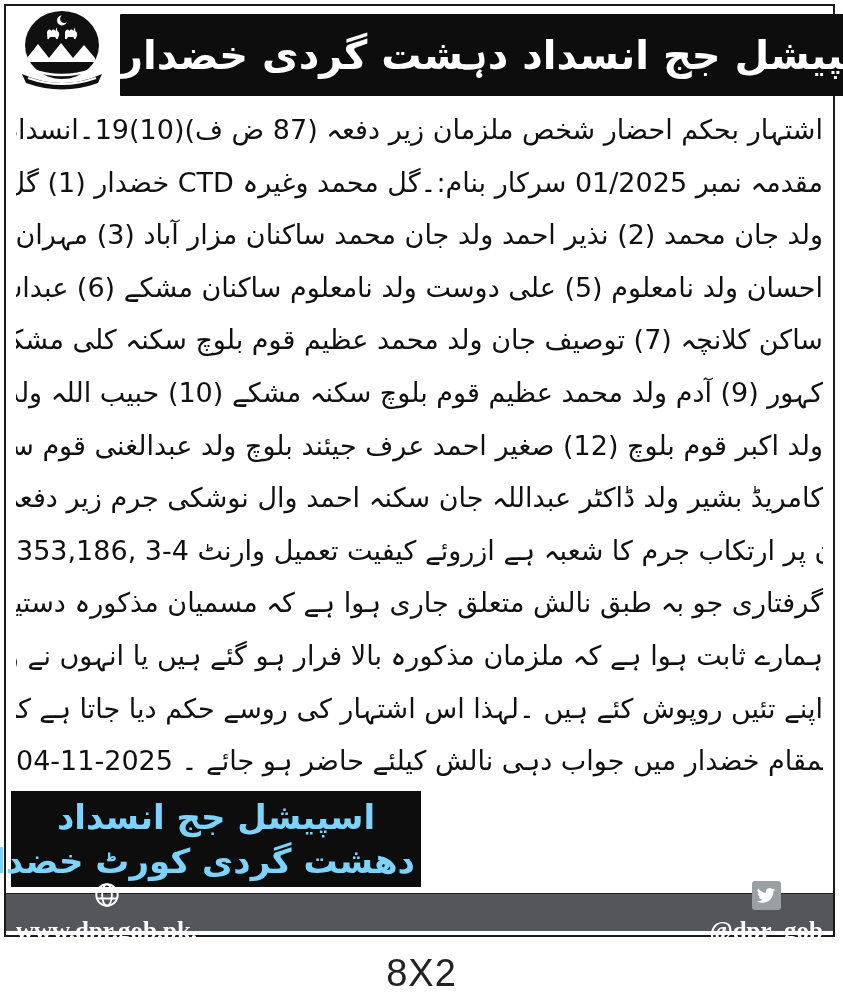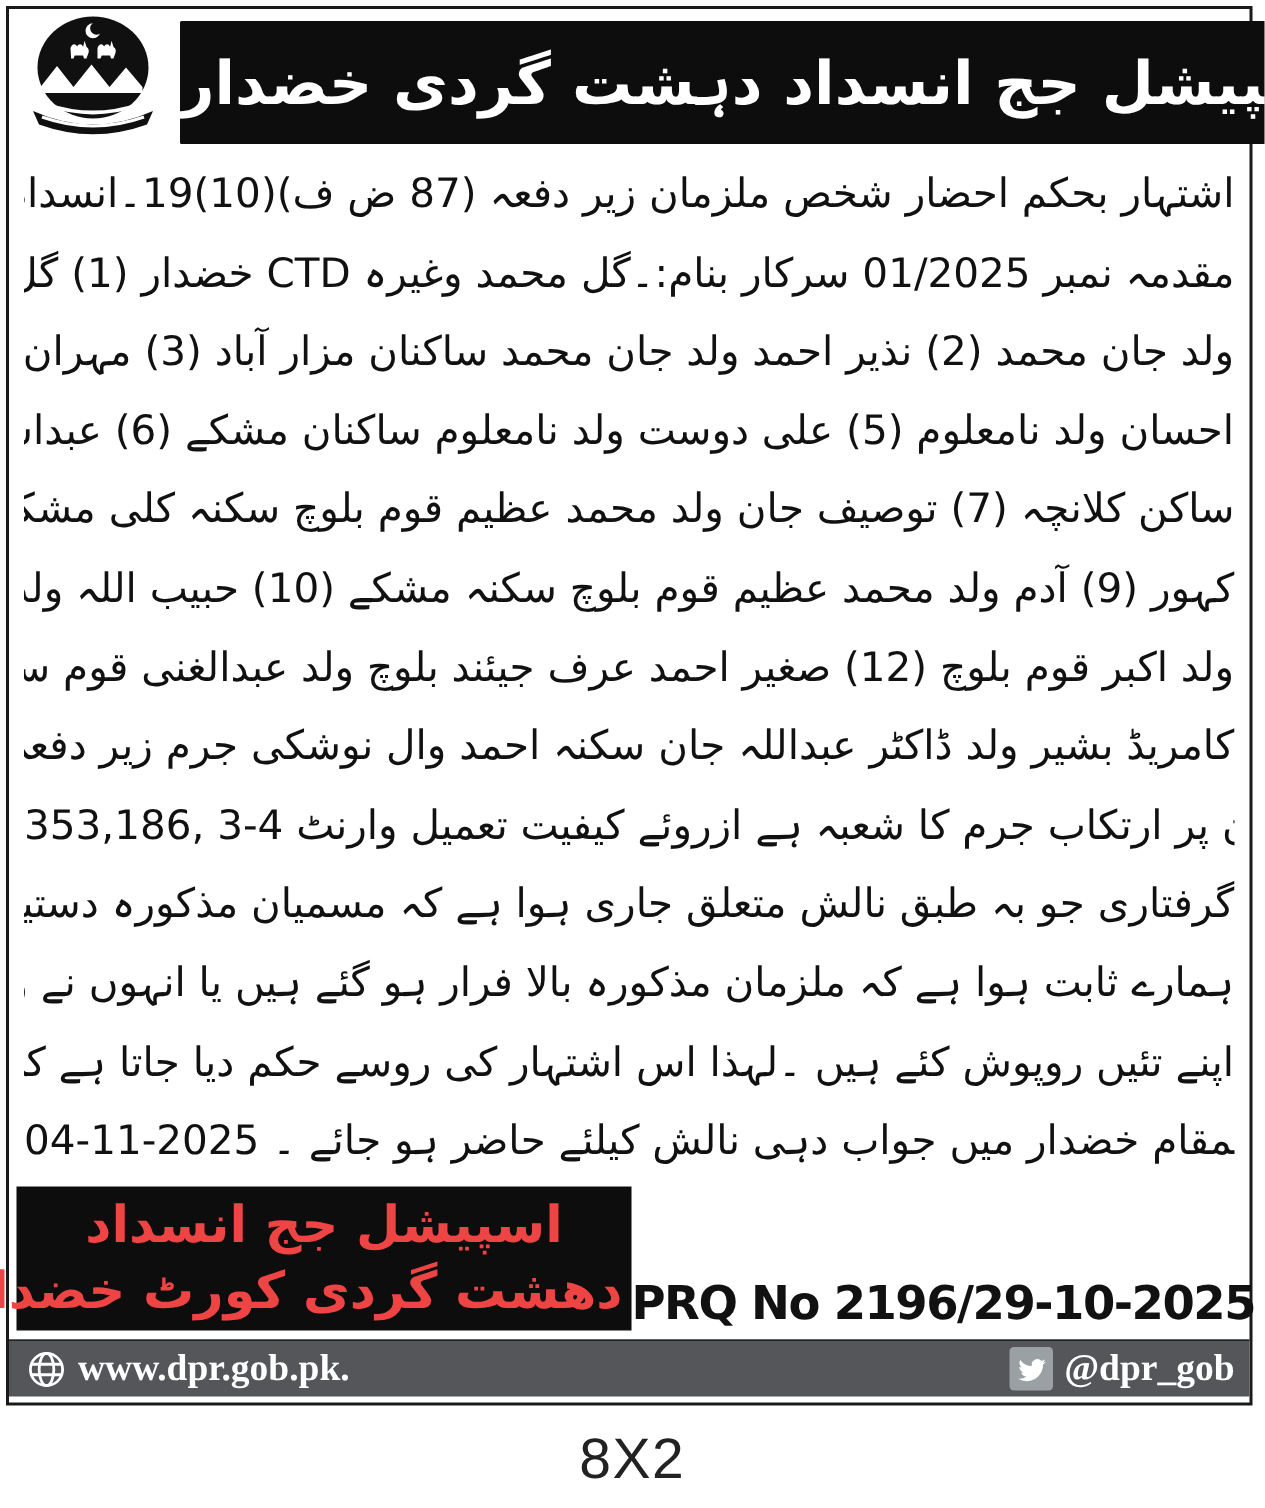--- a/index.html
+++ b/index.html
@@ -9,26 +9,26 @@
   .header{display:flex;align-items:center;gap:8px;padding:5px 6px 3px 6px;height:96px;box-sizing:border-box;}
   .emblem{flex:0 0 auto;}
   .titlebar{flex:1 1 auto;background:#0d0d0d;height:82px;display:flex;align-items:center;justify-content:center;border-radius:1px;}
   .titlebar .t{color:#ffffff;font-size:40px;font-weight:bold;direction:rtl;white-space:nowrap;letter-spacing:0;}
   
   .bodytext{height:684px;padding:2px 10px 0 10px;box-sizing:border-box;overflow:hidden;}
   .bodyline{direction:rtl;font-size:27px;height:52.6px;line-height:52.6px;text-align:justify;text-align-last:justify;white-space:nowrap;overflow:hidden;}
   .bodyline.ltr{direction:ltr;}
   
   .bottomrow{height:107px;display:flex;align-items:flex-end;justify-content:space-between;padding:4px 10px 6px 5px;box-sizing:border-box;}
-  .sigbox{background:#0d0d0d;color:#ef4444;width:410px;padding:4px 6px;text-align:center;direction:rtl;box-sizing:border-box;}
+  .sigbox{background:#0d0d0d;color:#7dd3fc;width:410px;padding:4px 6px;text-align:center;direction:rtl;box-sizing:border-box;}
   .sigbox .s{font-size:34px;font-weight:bold;line-height:44px;white-space:nowrap;}
   .prq{font-size:31px;font-weight:bold;font-family:"DejaVu Sans",sans-serif;letter-spacing:-1px;margin:0 2px 0 0;white-space:nowrap;}
   
   .footerbar{height:38px;background:#54565a;border-top:1px solid #222;display:flex;align-items:center;justify-content:space-between;padding:0 10px;box-sizing:border-box;color:#fff;font-family:"Liberation Serif",serif;font-weight:bold;font-size:25px;}
-  .fitem{display:flex;align-items:center;gap:7px;white-space:nowrap;}
+  .fitem{display:flex;align-items:center;gap:7px;white-space:nowrap;flex-direction:column;}
   .ficon{display:inline-flex;width:29px;height:29px;align-items:center;justify-content:center;}
   .tw-bg{background:#9aa0a4;border-radius:3px;}
   .fb-bg{background:#0c0c0c;border:2px solid #fff;box-sizing:border-box;}
   
   .sizetag{position:absolute;left:0;bottom:10px;width:100%;text-align:center;font-size:38px;font-family:"Liberation Sans",sans-serif;color:#222;letter-spacing:1px;}
 </style>
 </head>
 <body>
 
 <div class="page">
@@ -70,21 +70,20 @@
       <div class="bodyline">ہمارے ثابت ہوا ہے کہ ملزمان مذکورہ بالا فرار ہو گئے ہیں یا انہوں نے وارنٹ کی تعمیل سے گریز کرنے کیلئے</div>
       <div class="bodyline">اپنے تئیں روپوش کئے ہیں ۔لہذا اس اشتہار کی روسے حکم دیا جاتا ہے کہ مسمیاں کو لازم ہے کہ</div>
       <div class="bodyline ltr">04-11-2025 کو عدالت انسداد دہشت گردی بمقام خضدار میں جواب دہی نالش کیلئے حاضر ہو جائے ۔</div>
     </div>
 
     <div class="bottomrow">
       <div class="sigbox">
         <div class="s">اسپیشل جج انسداد</div>
         <div class="s">دھشت گردی کورٹ خضدار</div>
       </div>
-      <div class="prq">PRQ No 2196/29-10-2025</div>
     </div>
 
     <div class="footerbar">
       <div class="fitem">
         <span class="ficon">
           <svg width="28" height="28" viewBox="0 0 24 24">
               <g stroke="#fff" stroke-width="1.6" fill="none">
                 <circle cx="12" cy="12" r="9.2"></circle>
                 <ellipse cx="12" cy="12" rx="4.2" ry="9.2"></ellipse>
                 <path d="M3.4 9h17.2M3.4 15h17.2"></path>

